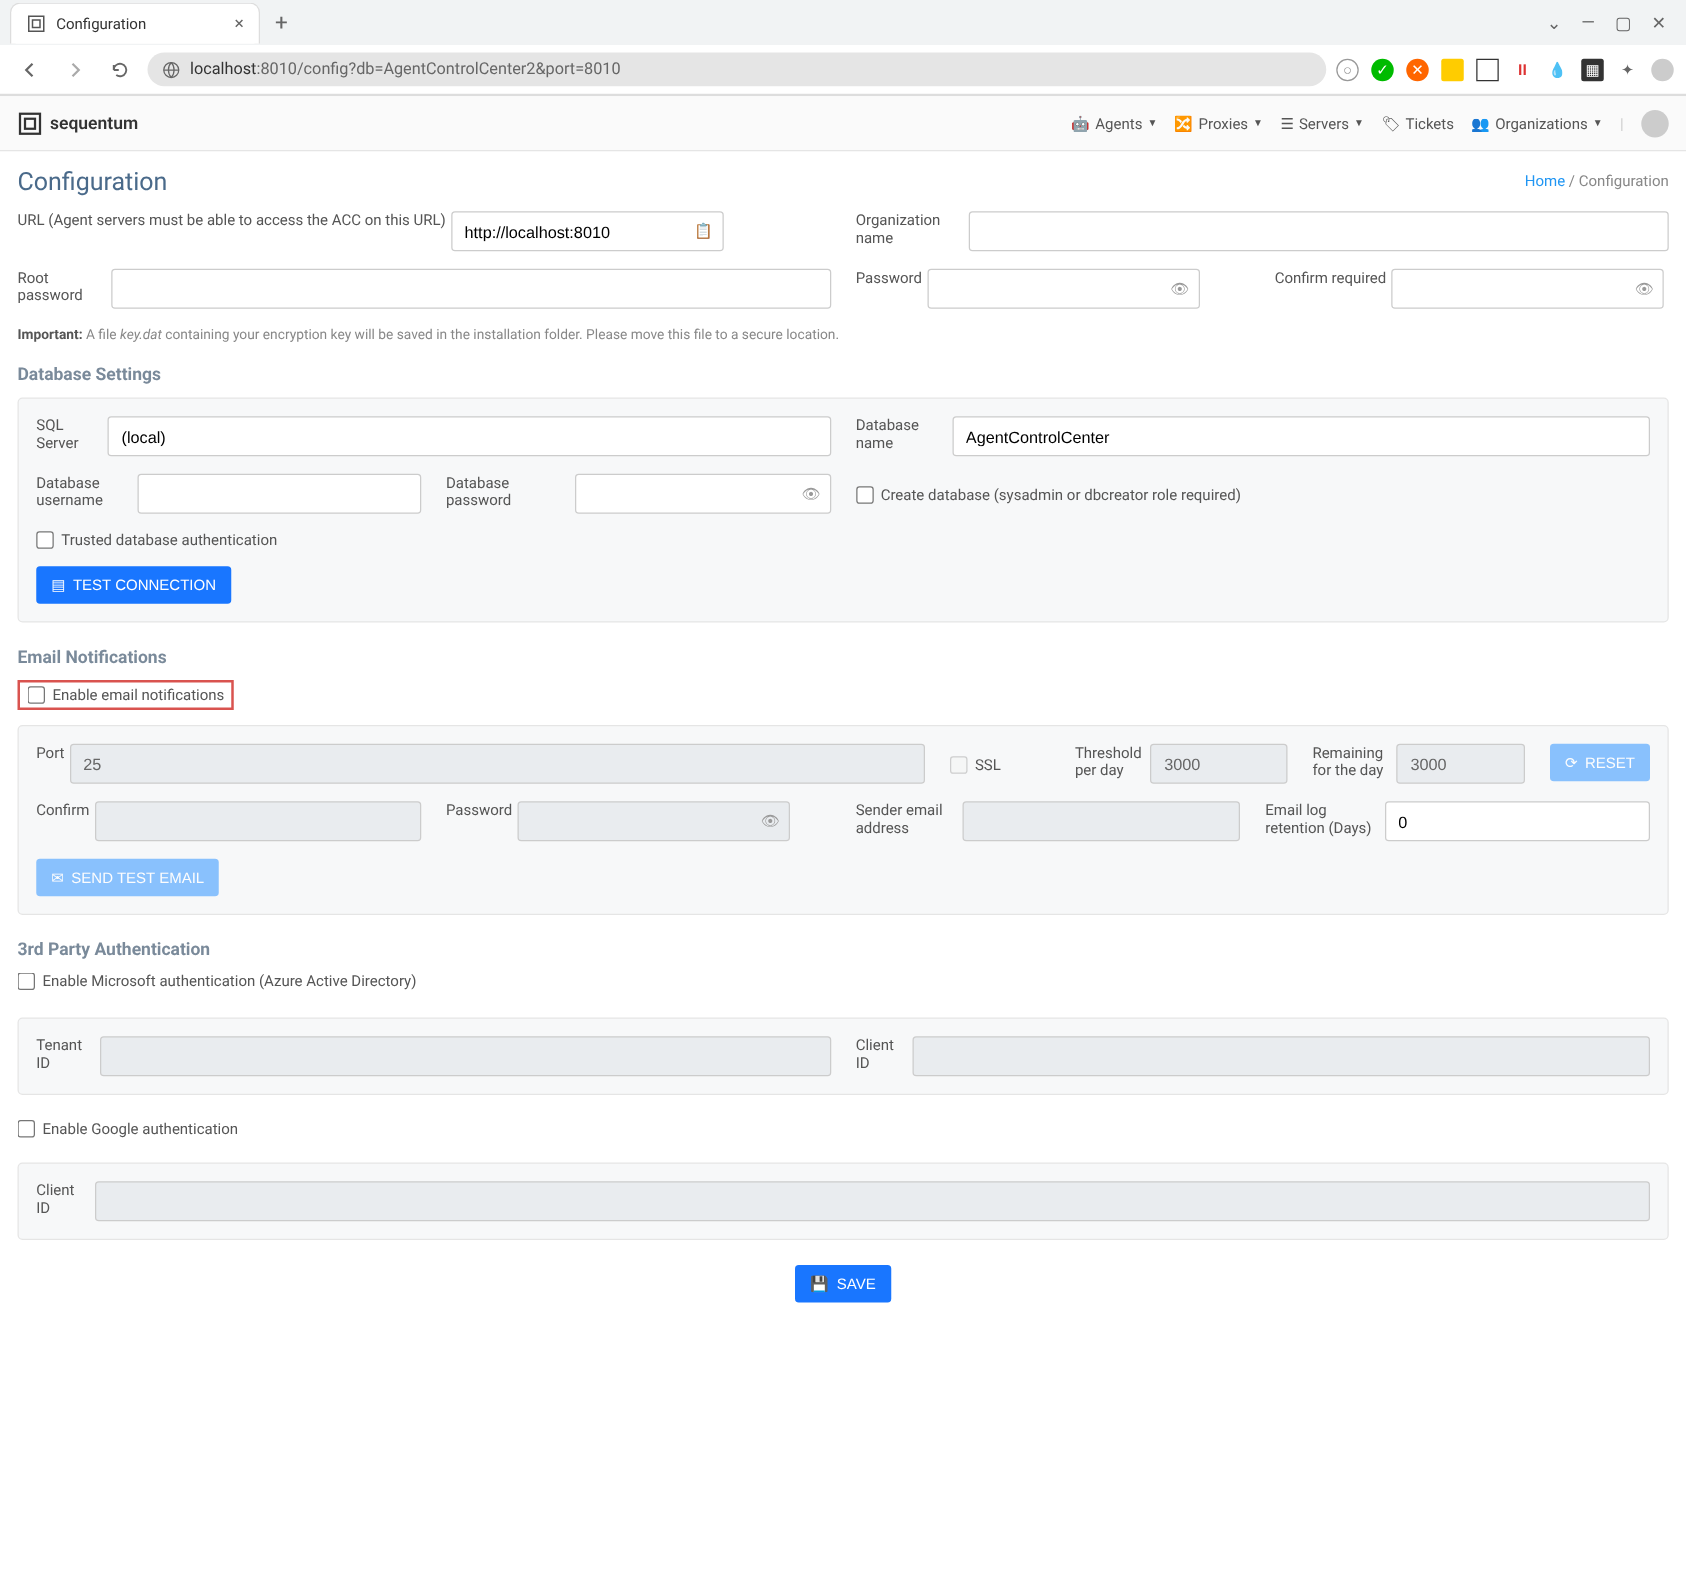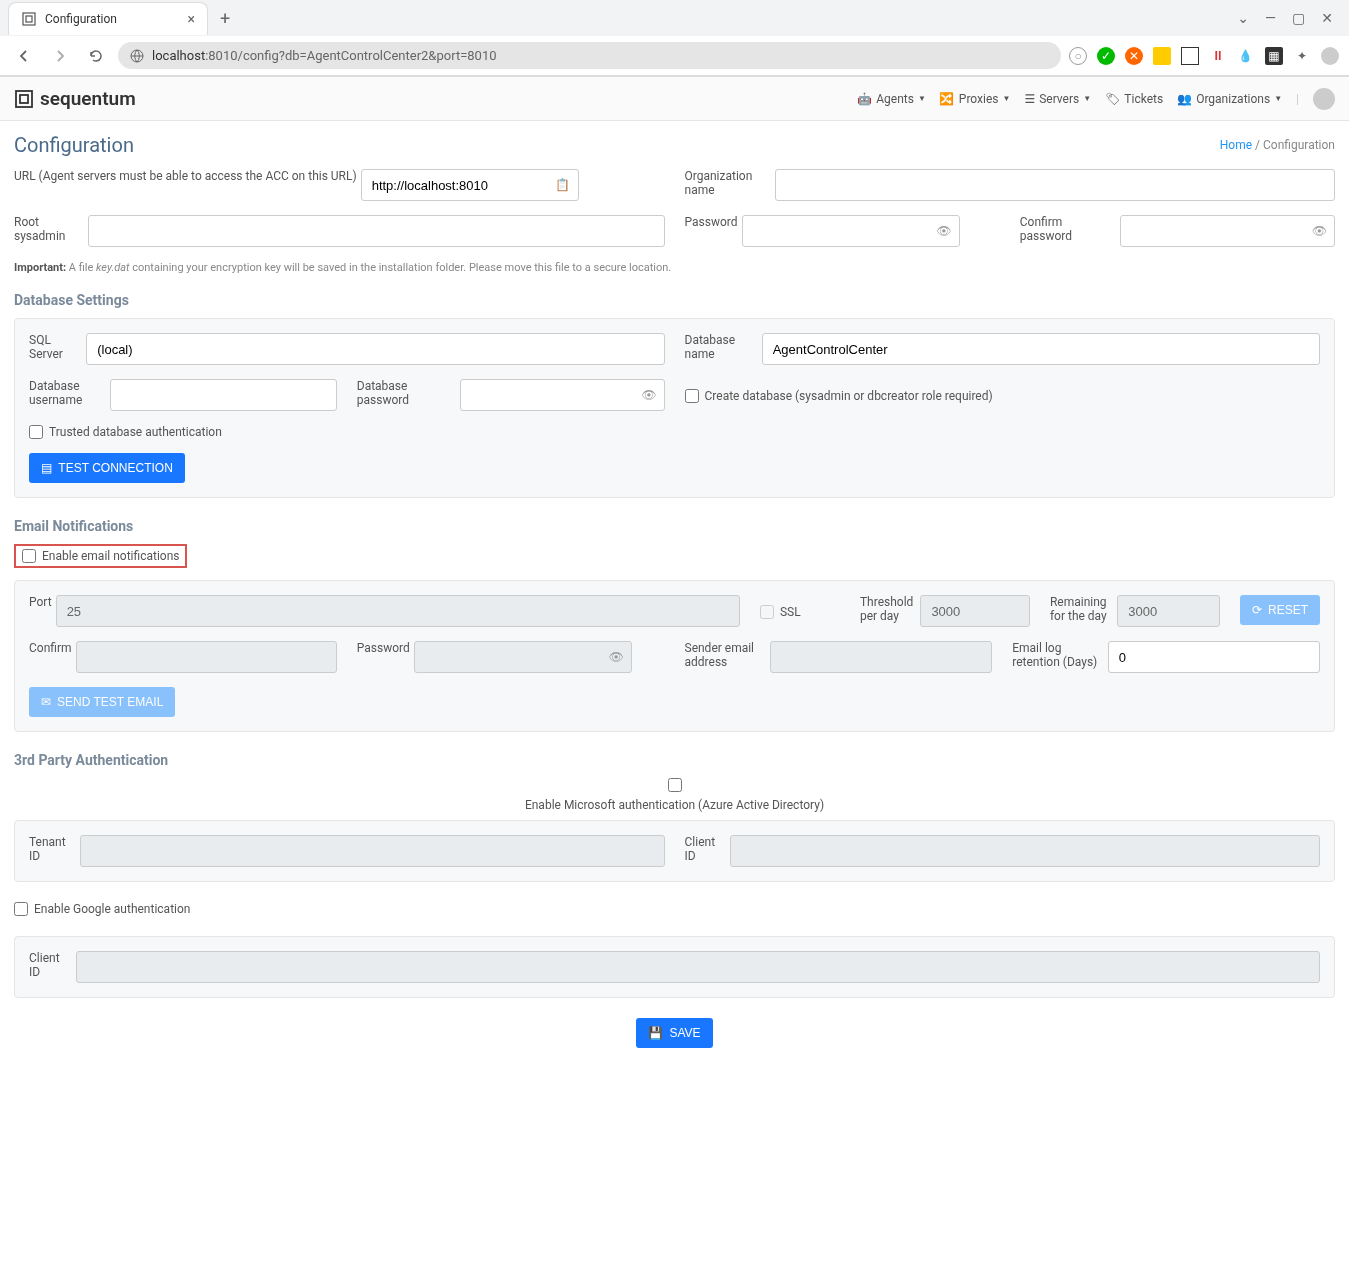--- a/index.html
+++ b/index.html
@@ -20,21 +20,21 @@
   .nav-btn { width: 28px; height: 28px; display: flex; align-items: center; justify-content: center; color: #666; cursor: pointer; border-radius: 50%; }
   .url-bar { flex: 1; display: flex; align-items: center; background: #e5e5e5; border-radius: 14px; padding: 6px 12px; font-size: 13px; gap: 8px; }
   .url-bar .globe { color: #666; }
   .url-text { flex: 1; color: #666; }
   .url-text .host { color: #333; }
   .ext-icons { display: flex; gap: 10px; align-items: center; }
   .ext-icon { width: 18px; height: 18px; display: flex; align-items: center; justify-content: center; font-size: 12px; }
   
   
   .app-header { display: flex; align-items: center; height: 44px; padding: 0 14px; border-bottom: 1px solid #e5e5e5; background: #fafafa; }
-  .logo { display: flex; align-items: center; gap: 6px; font-weight: 600; font-size: 19px; color: #333; }
+  .logo { display: flex; align-items: center; gap: 6px; font-weight: 600; font-size: 14px; color: #333; }
   .logo-icon { width: 20px; height: 20px; }
   .nav-menu { margin-left: auto; display: flex; gap: 14px; align-items: center; font-size: 12px; color: #555; }
   .nav-item { display: flex; align-items: center; gap: 4px; cursor: pointer; }
   .nav-item .caret { font-size: 8px; }
   .nav-sep { color: #ccc; }
   .avatar { width: 22px; height: 22px; border-radius: 50%; background: #ccc; }
   
   
   .page { padding: 12px 14px 30px; }
   .page-head { display: flex; align-items: center; margin-bottom: 12px; }
@@ -206,32 +206,32 @@
       </div>
     </div>
     <div class="form-group half">
       <label class="form-label">Organization name</label>
       <input class="form-input" style="">
     </div>
   </div>
 
   <div class="form-row">
     <div class="form-group half">
-      <label class="form-label">Root sysadmin</label>
+      <label class="form-label">Root password</label>
       <input class="form-input" style="">
     </div>
     <div class="form-group quarter">
       <label class="form-label">Password</label>
       <div class="input-wrap">
         <input type="password" class="form-input with-icon" style="">
         <span class="input-icon">👁</span>
       </div>
     </div>
     <div class="form-group quarter">
-      <label class="form-label">Confirm password</label>
+      <label class="form-label">Confirm required</label>
       <div class="input-wrap">
         <input type="password" class="form-input with-icon" style="">
         <span class="input-icon">👁</span>
       </div>
     </div>
   </div>
 
 
   <p class="note">
     <b>Important:</b><span> A file </span><i>key.dat</i><span> containing your encryption key will be saved in the installation folder. Please move this file to a secure location.</span>
@@ -340,21 +340,21 @@
       </div>
     </div>
     <button class="btn btn-light btn-disabled">
       <span>✉</span>
       <span>SEND TEST EMAIL</span>
     </button>
   </div>
 
   
   <h2 class="section-title">3rd Party Authentication</h2>
-  <label class="checkbox-row" style="margin-bottom:8px;flex-direction:column;">
+  <label class="checkbox-row" style="margin-bottom:22px;">
     <input type="checkbox" style="">
     <span>Enable Microsoft authentication (Azure Active Directory)</span>
   </label>
   <div class="section">
     <div class="form-row" style="margin-bottom:0;">
       <div class="form-group half">
         <label class="form-label">Tenant ID</label>
         <input class="form-input" disabled="" style="">
       </div>
       <div class="form-group half">

